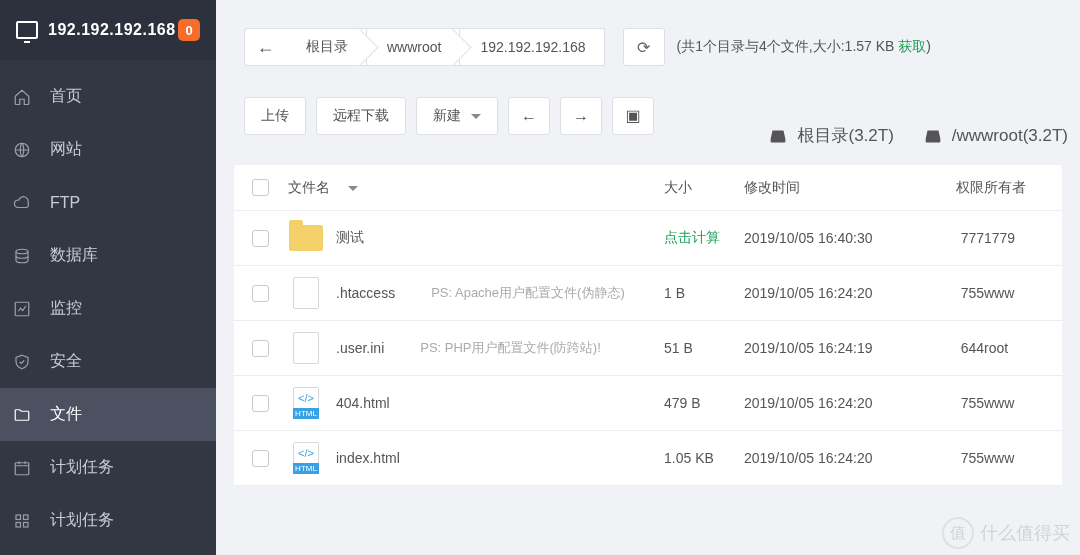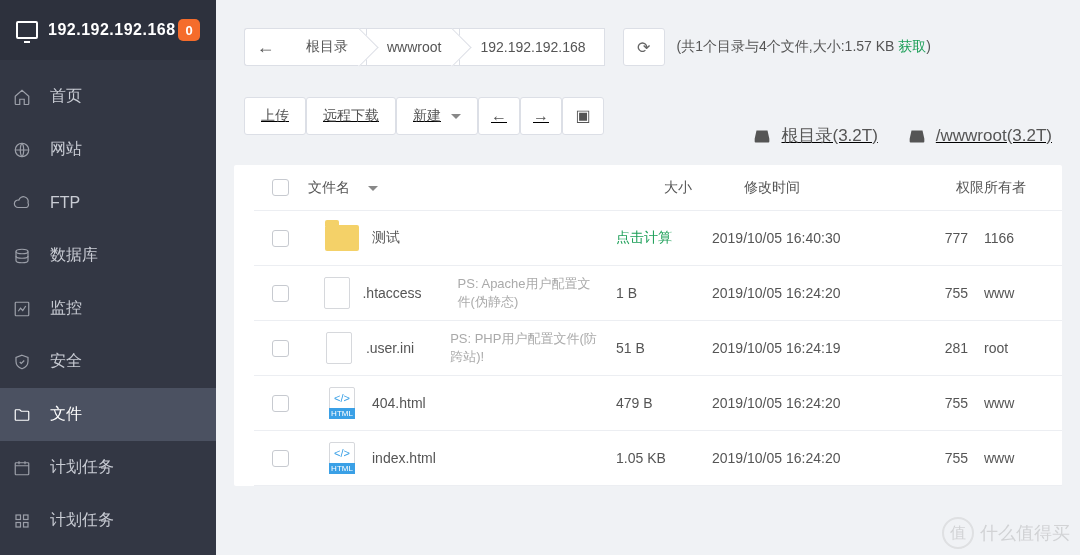--- a/index.html
+++ b/index.html
@@ -29,33 +29,33 @@
     .crumb-path { display: flex; height: 38px; }
     .crumb-seg { height: 38px; background: #fff; border: 1px solid #dcdfe6; border-left: none; display: flex; align-items: center; padding: 0 18px 0 14px; color: #555; position: relative; cursor: pointer; font-size: 14px; }
     .crumb-seg::after { content: ""; position: absolute; right: -7px; top: 5px; width: 26px; height: 26px; background: #fff; border-top: 1px solid #dcdfe6; border-right: 1px solid #dcdfe6; transform: rotate(45deg); z-index: 1; }
     .crumb-seg:last-child::after { display: none; }
     .crumb-seg span { position: relative; z-index: 2; padding-left: 6px;}
     .crumb-refresh { width: 42px; height: 38px; background: #fff; border: 1px solid #dcdfe6; border-radius: 3px; margin-left: 6px; display: flex; align-items: center; justify-content: center; cursor: pointer; color: #666; font-size: 16px; }
     .summary { color: #555; font-size: 14px; }
     .summary .get-link { color: #1fa05a; cursor: pointer; }
     
     
-    .toolbar { display: flex; align-items: center; padding: 18px 28px 18px 28px; gap: 0; text-decoration: underline; }
+    .toolbar { display: flex; align-items: center; padding: 18px 12px 18px 28px; gap: 10px; }
     .btn { height: 38px; padding: 0 16px; background: #fff; border: 1px solid #dcdfe6; border-radius: 3px; color: #555; font-size: 14px; display: flex; align-items: center; cursor: pointer; gap: 6px; }
     .btn.icon-only { padding: 0; width: 42px; justify-content: center; font-size: 16px; }
     .caret-down::after { content: ""; display: inline-block; margin-left: 4px; border: 5px solid transparent; border-top-color: #888; transform: translateY(3px); }
     .disk { margin-left: auto; display: flex; gap: 28px; margin-top: 40px; }
     .disk-item { display: flex; align-items: center; gap: 8px; font-size: 17px; color: #555; cursor: pointer; }
     .disk-item svg { width: 22px; height: 22px; fill: #555; }
     
     
-    .table-wrap { background: #fff; margin: 0 18px; border-radius: 2px; padding-left: 20px; }
+    .table-wrap { background: #fff; margin: 0 18px; border-radius: 2px; }
     .thead, .trow { display: flex; align-items: center; padding: 0 18px; border-bottom: 1px solid #eceef2; color: #555; font-size: 14px; }
     .thead { height: 46px; font-weight: 500; }
-    .trow { height: 55px; gap: 16px; }
+    .trow { height: 55px; }
     .col-check { width: 36px; display:flex; align-items:center; }
     .col-name { flex: 1; display: flex; align-items: center; gap: 12px; }
     .col-size { width: 80px; text-align: left; }
     .col-time { width: 180px; }
     .col-perm { width: 60px; text-align: right; }
     .col-owner { width: 60px; }
     .chk { width: 17px; height: 17px; border: 1px solid #c7cad0; border-radius: 3px; cursor: pointer; }
     .fname { color: #555; }
     .fps { color: #aaa; margin-left: 24px; font-size: 13px; }
     .size-link { color: #1fa05a; cursor: pointer; }
@@ -253,21 +253,21 @@
           </div>
     <div class="col-name">
             <div class="ficon">
               <div class="folder-shape"></div>
             </div>
             <span class="fname">测试</span>
           </div>
     <div class="col-size"><span class="size-link">点击计算</span></div>
     <div class="col-time">2019/10/05 16:40:30</div>
     <div class="col-perm">777</div>
-    <div class="col-owner">1166</div>
+    <div class="col-owner">1779</div>
         </div>
         <div class="trow">
     <div class="col-check">
             <div class="chk"></div>
           </div>
     <div class="col-name">
             <div class="ficon">
               <div class="file-shape"></div>
             </div>
             <span class="fname">.htaccess</span>
@@ -284,21 +284,21 @@
           </div>
     <div class="col-name">
             <div class="ficon">
               <div class="file-shape"></div>
             </div>
             <span class="fname">.user.ini</span>
             <span class="fps">PS: PHP用户配置文件(防跨站)!</span>
           </div>
     <div class="col-size"><span class="">51 B</span></div>
     <div class="col-time">2019/10/05 16:24:19</div>
-    <div class="col-perm">281</div>
+    <div class="col-perm">644</div>
     <div class="col-owner">root</div>
         </div>
         <div class="trow">
     <div class="col-check">
             <div class="chk"></div>
           </div>
     <div class="col-name">
             <div class="ficon">
               <div class="file-shape html"></div>
             </div>

